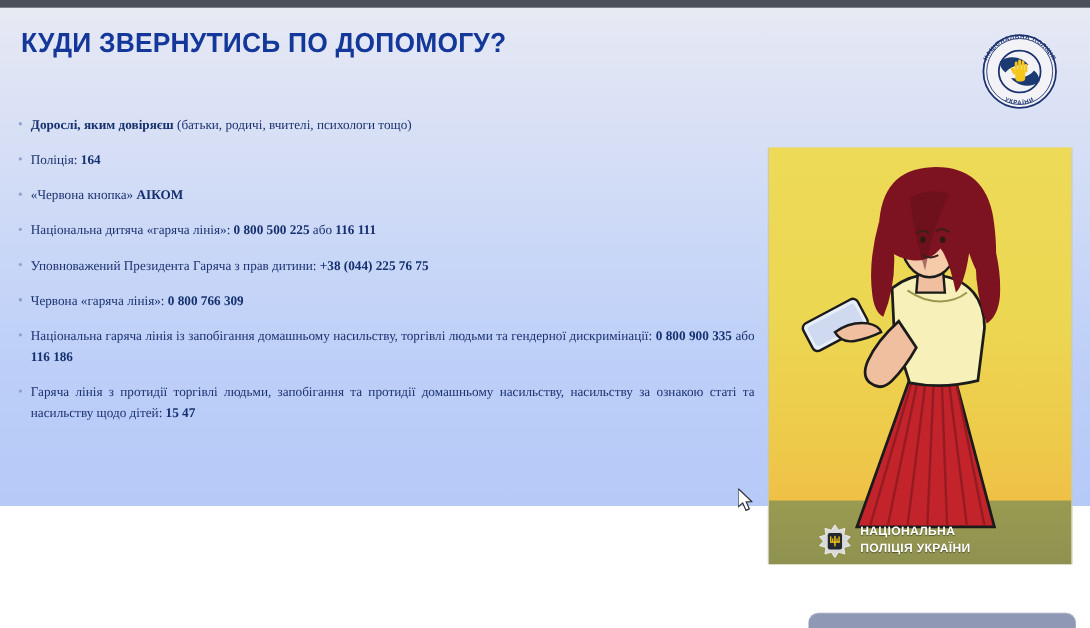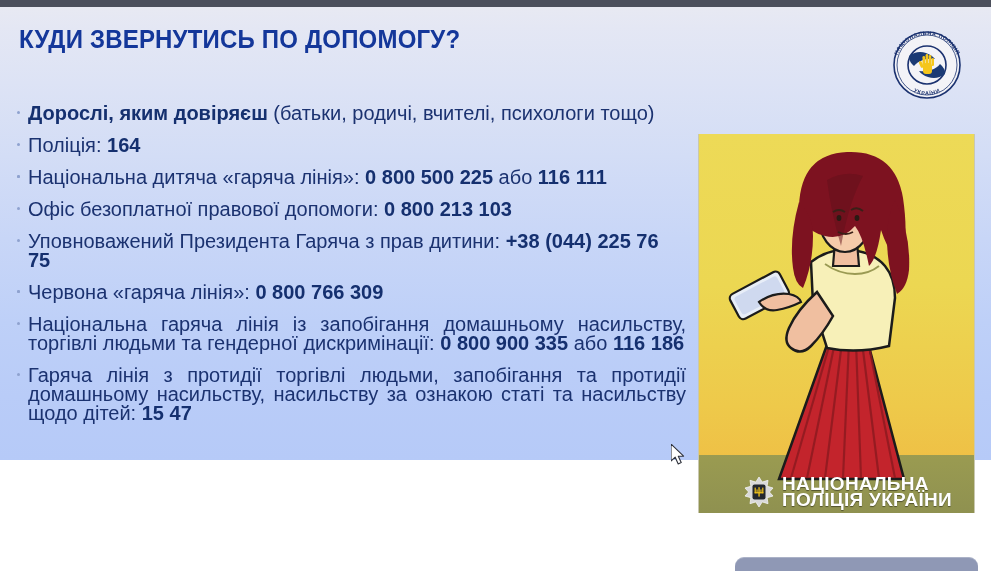--- a/index.html
+++ b/index.html
@@ -56,22 +56,23 @@
     left: 14px;
     top: 104px;
     width: 672px;
   }
 
   .bullet {
     position: relative;
     padding-left: 14px;
     margin-bottom: 13px;
     color: #1b3270;
-    font-size: 20px;
+    font-size: 12px;
     line-height: 19px;
+    font-family: Liberation Serif, serif;
   }
 
   .bullet .dot {
     position: absolute;
     left: 3px;
     top: 7px;
     width: 3px;
     height: 3px;
     border-radius: 50%;
     background: #8fa2cf;
@@ -117,21 +118,21 @@
     left: 45px;
     bottom: 6px;
     display: flex;
     align-items: center;
     gap: 8px;
   }
 
   #police-badge .wordmark {
     color: #ffffff;
     font-weight: bold;
-    font-size: 19px;
+    font-size: 11px;
     line-height: 15.5px;
     letter-spacing: 0.3px;
     text-shadow: 0 1px 1px rgba(0,0,0,.45);
   }
 
   
   #cursor {
     position: absolute;
     left: 671px;
     top: 444px;
@@ -197,31 +198,28 @@
       <span class="txt"><b>Дорослі, яким довіряєш</b><span> (батьки, родичі, вчителі, психологи тощо)</span></span>
     </div>
 
     <div class="bullet">
       <span class="dot"></span>
       <span class="txt"><span>Поліція: </span><b>164</b></span>
     </div>
 
     <div class="bullet">
       <span class="dot"></span>
+      <span class="txt"><span>«Червона кнопка» </span><b>АІКОМ</b></span>
     </div>
 
     <div class="bullet">
       <span class="dot"></span>
       <span class="txt"><span>Національна дитяча «гаряча лінія»: </span><b>0 800 500 225</b><span> або </span><b>116 111</b></span>
     </div>
 
-    <div class="bullet">
-      <span class="dot"></span>
-      <span class="txt"><span>Офіс безоплатної правової допомоги: </span><b>0 800 213 103</b></span>
-    </div>
 
     <div class="bullet">
       <span class="dot"></span>
       <span class="txt"><span>Уповноважений Президента Гаряча з прав дитини: </span><b>+38 (044) 225 76 75</b></span>
     </div>
 
     <div class="bullet">
       <span class="dot"></span>
     </div>
 

